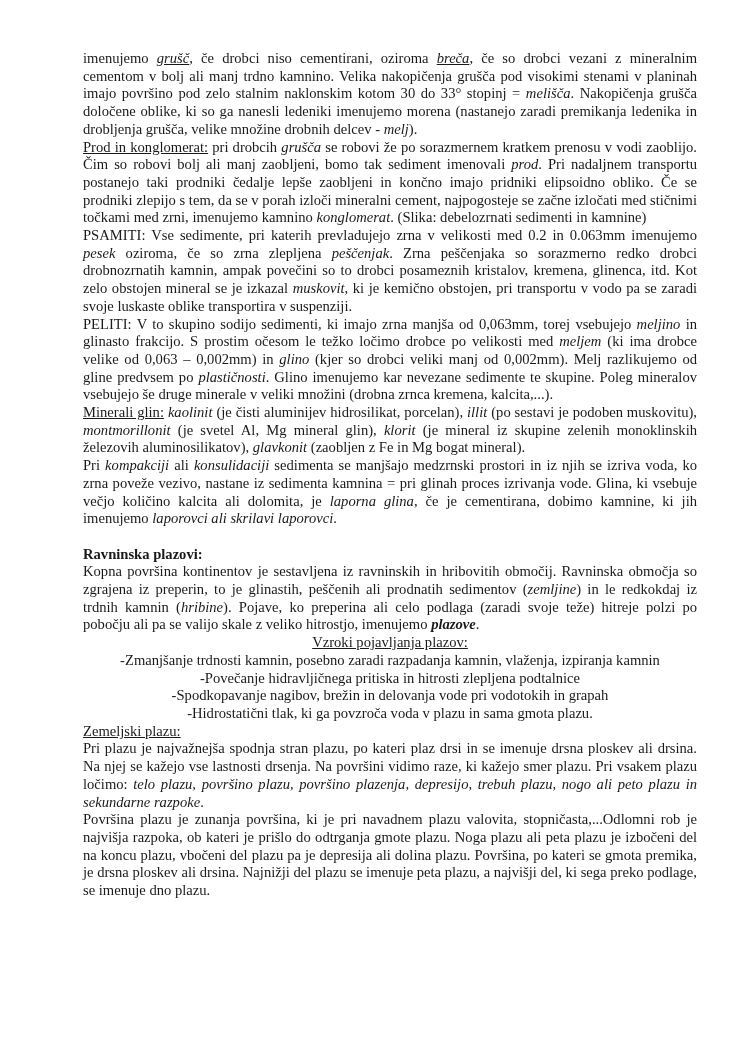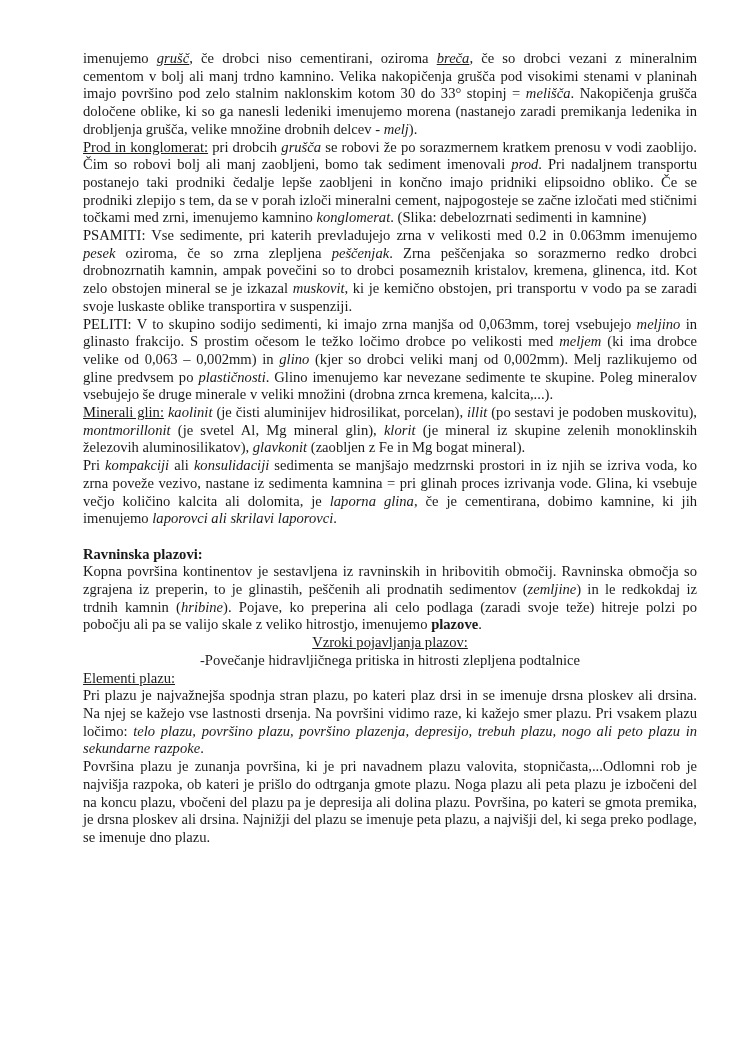--- a/index.html
+++ b/index.html
@@ -5,21 +5,21 @@
   html, body { margin: 0; padding: 0; background: #ffffff; }
   body { width: 750px; height: 1061px; overflow: hidden; position: relative; }
   .page {
     position: absolute; left: 68px; top: 50px; width: 614px;
     font-family: "Liberation Serif", serif; font-size: 14.6px; line-height: 17.7px;
     color: #1a1a1a; text-align: justify; margin-left: 15px;
   }
   .page p { margin: 0; }
   .u { text-decoration: underline; }
   .i { font-style: italic; }
-  .b { font-weight: bold; }
+  .b { font-weight: bold; font-style: italic; }
   .heading { font-weight: bold; margin-top: 17.7px !important; }
   .list p { text-align: center; }
 </style>
 </head>
 <body>
 
 <div class="page">
 
   <p><span>imenujemo </span><span class="u i">grušč</span><span>, če drobci niso cementirani, oziroma </span><span class="u i">breča</span><span>, če so drobci vezani z mineralnim cementom v bolj ali manj trdno kamnino. Velika nakopičenja grušča pod visokimi stenami v planinah imajo površino pod zelo stalnim naklonskim kotom 30 do 33° stopinj = </span><span class="i">melišča</span><span>. Nakopičenja grušča določene oblike, ki so ga nanesli ledeniki imenujemo morena (nastanejo zaradi premikanja ledenika in drobljenja grušča, velike množine drobnih delcev - </span><span class="i">melj</span><span>).</span></p>
 
@@ -32,21 +32,24 @@
   <p><span class="u">Minerali glin:</span><span> </span><span class="i">kaolinit</span><span> (je čisti aluminijev hidrosilikat, porcelan), </span><span class="i">illit</span><span> (po sestavi je podoben muskovitu), </span><span class="i">montmorillonit</span><span> (je svetel Al, Mg mineral glin), </span><span class="i">klorit</span><span> (je mineral iz skupine zelenih monoklinskih železovih aluminosilikatov), </span><span class="i">glavkonit</span><span> (zaobljen z Fe in Mg bogat mineral).</span></p>
 
   <p><span>Pri </span><span class="i">kompakciji</span><span> ali </span><span class="i">konsulidaciji</span><span> sedimenta se manjšajo medzrnski prostori in iz njih se izriva voda, ko zrna poveže vezivo, nastane iz sedimenta kamnina = pri glinah proces izrivanja vode. Glina, ki vsebuje večjo količino kalcita ali dolomita, je </span><span class="i">laporna glina</span><span>, če je cementirana, dobimo kamnine, ki jih imenujemo </span><span class="i">laporovci ali skrilavi laporovci</span><span>.</span></p>
 
   <p class="heading">Ravninska plazovi:</p>
 
   <p><span>Kopna površina kontinentov je sestavljena iz ravninskih in hribovitih območij. Ravninska območja so zgrajena iz preperin, to je glinastih, peščenih ali prodnatih sedimentov (</span><span class="i">zemljine</span><span>) in le redkokdaj iz trdnih kamnin (</span><span class="i">hribine</span><span>). Pojave, ko preperina ali celo podlaga (zaradi svoje teže) hitreje polzi po pobočju ali pa se valijo skale z veliko hitrostjo, imenujemo </span><span class="b">plazove</span><span>.</span></p>
 
   <div class="list">
     <p class="u">Vzroki pojavljanja plazov:</p>
+    <p>-Zmanjšanje trdnosti kamnin, posebno zaradi razpadanja kamnin, vlaženja, izpiranja kamnin</p>
     <p>-Povečanje hidravljičnega pritiska in hitrosti zlepljena podtalnice</p>
+    <p>-Spodkopavanje nagibov, brežin in delovanja vode pri vodotokih in grapah</p>
+    <p>-Hidrostatični tlak, ki ga povzroča voda v plazu in sama gmota plazu.</p>
   </div>
 
-  <p class="u" style="text-align:left">Elementi plazu:</p>
+  <p class="u" style="text-align:left">Zemeljski plazu:</p>
   <p><span>Pri plazu je najvažnejša spodnja stran plazu, po kateri plaz drsi in se imenuje drsna ploskev ali drsina. Na njej se kažejo vse lastnosti drsenja. Na površini vidimo raze, ki kažejo smer plazu. Pri vsakem plazu ločimo: </span><span class="i">telo plazu, površino plazu, površino plazenja, depresijo, trebuh plazu, nogo ali peto plazu in sekundarne razpoke</span><span>.</span></p>
 
   <p>Površina plazu je zunanja površina, ki je pri navadnem plazu valovita, stopničasta,...Odlomni rob je najvišja razpoka, ob kateri je prišlo do odtrganja gmote plazu. Noga plazu ali peta plazu je izbočeni del na koncu plazu, vbočeni del plazu pa je depresija ali dolina plazu. Površina, po kateri se gmota premika, je drsna ploskev ali drsina. Najnižji del plazu se imenuje peta plazu, a najvišji del, ki sega preko podlage, se imenuje dno plazu.</p>
 
 </div>
 
 </body></html>

